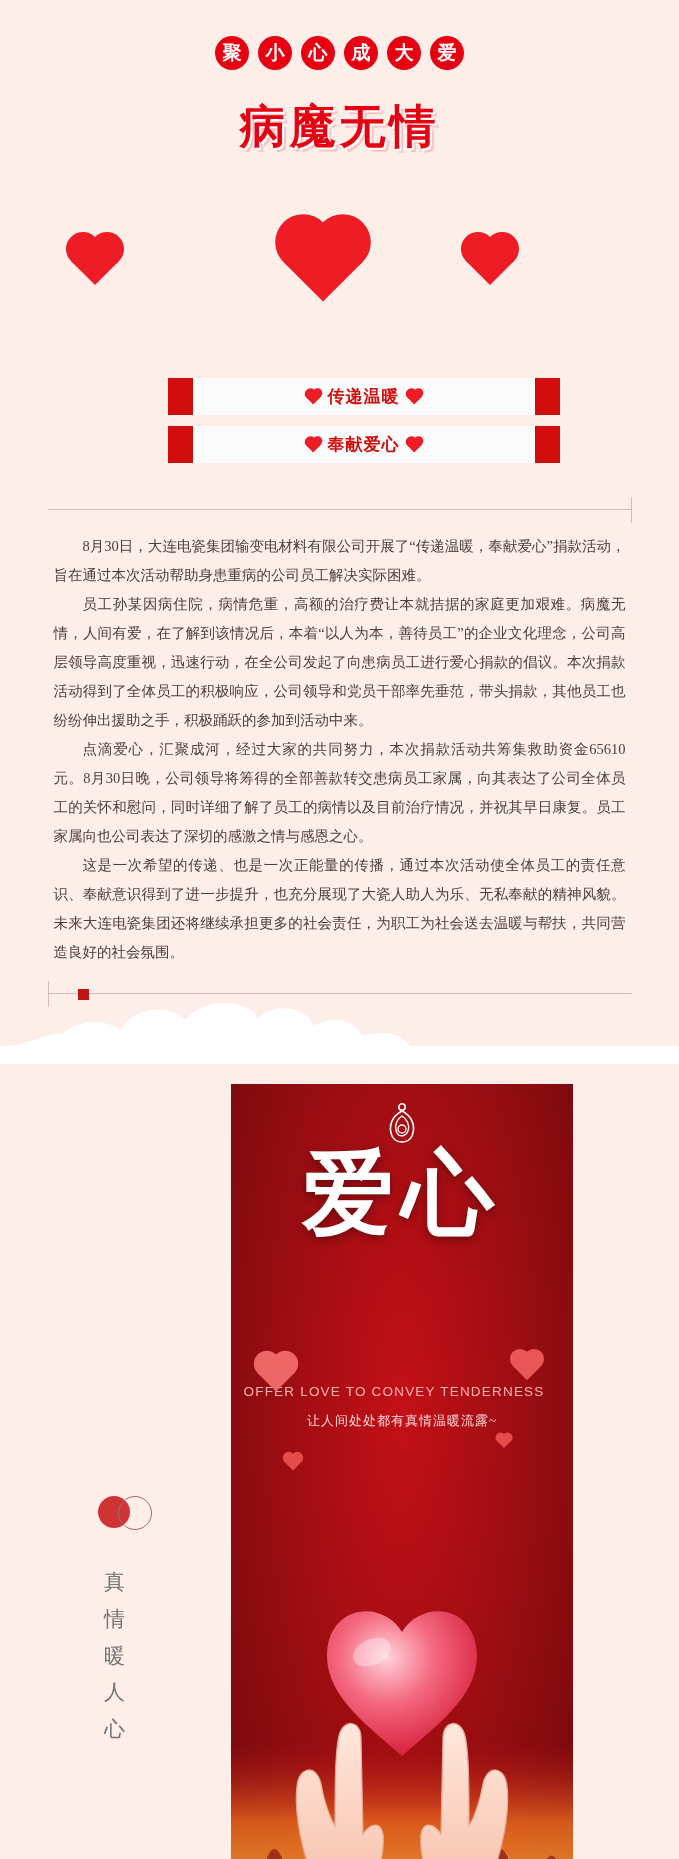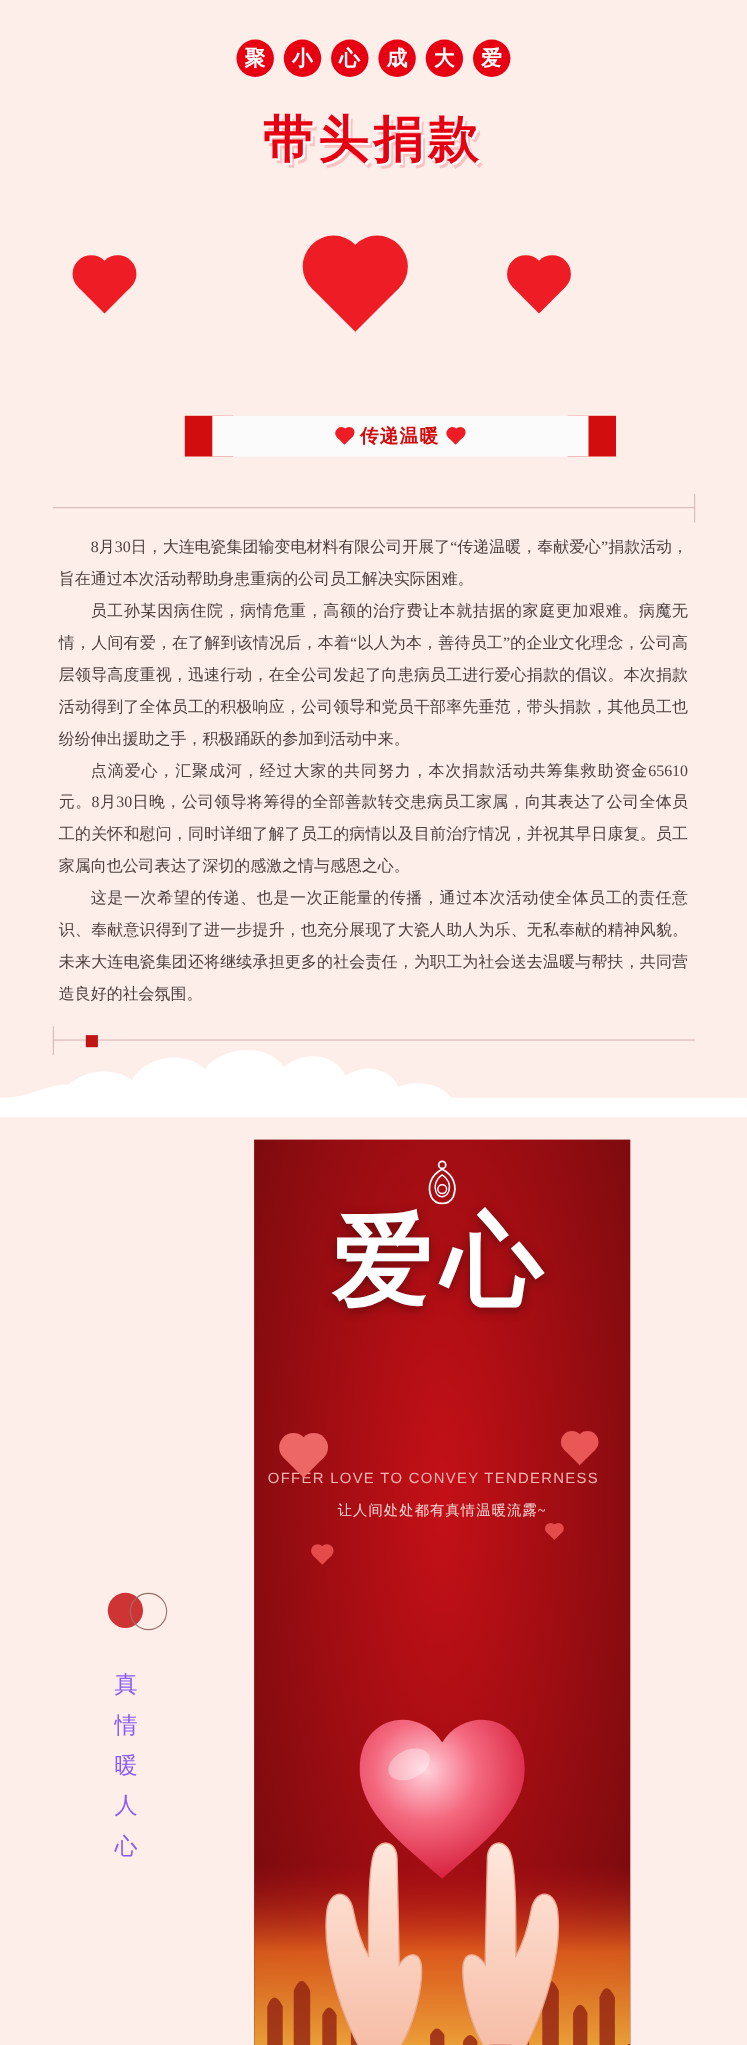--- a/index.html
+++ b/index.html
@@ -303,59 +303,68 @@
     top: 0;
   }
   .side-mark .c-red { left: 0; background: #cf3434; }
   .side-mark .c-ring { left: 20px; border: 1.5px solid #9a6f6a; background: transparent; }
 
   .side-text {
     position: absolute;
     left: 100px;
     top: 500px;
     width: 30px;
-    color: #8b5cf6;
+    color: #737373;
     font-size: 21px;
     line-height: 1.75;
     letter-spacing: 1px;
     text-align: center;
-    font-family: Liberation Mono, monospace;
+    font-family: Liberation Sans, sans-serif;
   }
 </style>
 </head>
 <body>
 
 <div class="page">
 
   <div class="header">
 
     <div class="badge-row">
       <div class="badge">聚</div>
       <div class="badge">小</div>
       <div class="badge">心</div>
       <div class="badge">成</div>
       <div class="badge">大</div>
       <div class="badge">爱</div>
     </div>
 
-    <div class="main-title">带头捐款</div>
+    <div class="main-title">病魔无情</div>
 
     <div class="hearts-row">
       <div class="heart small heart-left"></div>
       <div class="heart big heart-mid"></div>
       <div class="heart small heart-right"></div>
     </div>
 
     <div class="slogans">
       <div class="slogan-bar">
         <div class="cap left"></div>
         <div class="cap right"></div>
         <div class="inner">
           <span class="mini-heart"></span>
           <span>传递温暖</span>
+          <span class="mini-heart"></span>
+        </div>
+      </div>
+      <div class="slogan-bar">
+        <div class="cap left"></div>
+        <div class="cap right"></div>
+        <div class="inner">
+          <span class="mini-heart"></span>
+          <span>奉献爱心</span>
           <span class="mini-heart"></span>
         </div>
       </div>
     </div>
 
     <div class="article">
       <div class="rule-top"></div>
       <div class="body-text">
         <p>8月30日，大连电瓷集团输变电材料有限公司开展了“传递温暖，奉献爱心”捐款活动，旨在通过本次活动帮助身患重病的公司员工解决实际困难。</p>
         <p>员工孙某因病住院，病情危重，高额的治疗费让本就拮据的家庭更加艰难。病魔无情，人间有爱，在了解到该情况后，本着“以人为本，善待员工”的企业文化理念，公司高层领导高度重视，迅速行动，在全公司发起了向患病员工进行爱心捐款的倡议。本次捐款活动得到了全体员工的积极响应，公司领导和党员干部率先垂范，带头捐款，其他员工也纷纷伸出援助之手，积极踊跃的参加到活动中来。</p>

